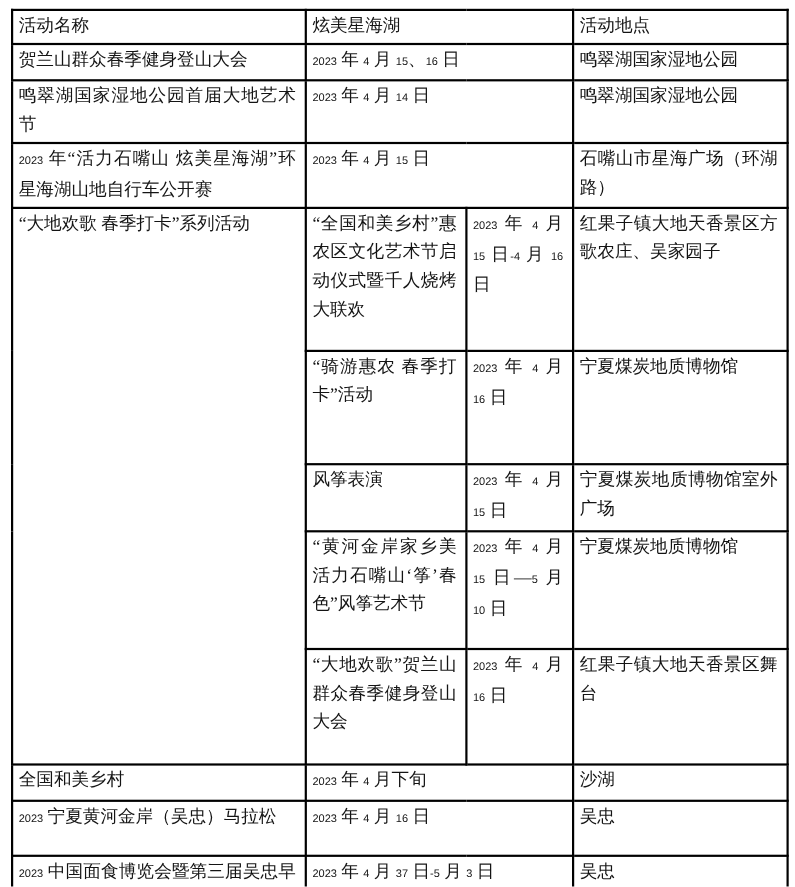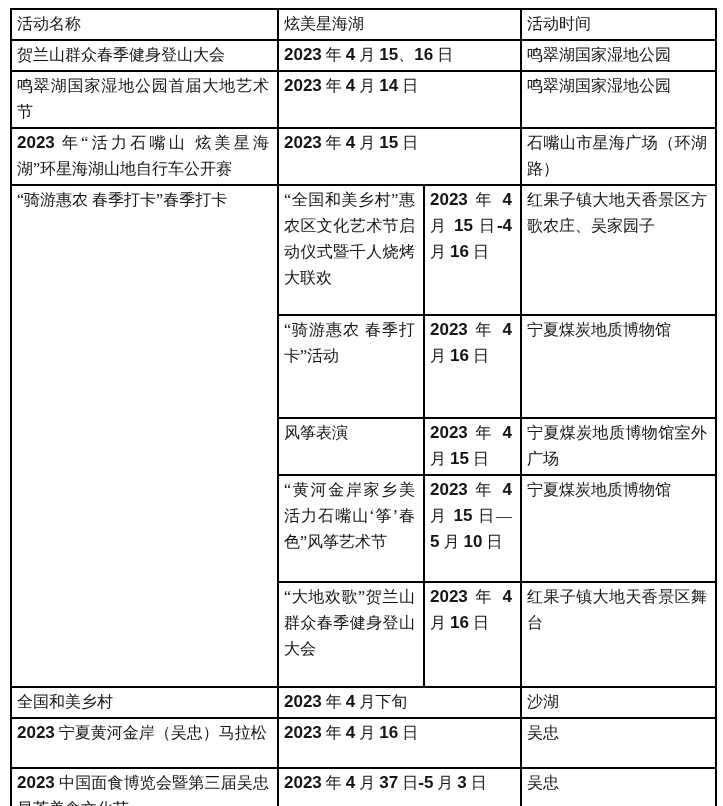--- a/index.html
+++ b/index.html
@@ -14,21 +14,21 @@
   td{
     border:2px solid #000;
     vertical-align:top;
     padding:1px 8px 2px 5px;
     text-align:justify;
     overflow:hidden;
   }
   td.hdr{text-align:left;}
   .num{
     font-family:"Liberation Sans","DejaVu Sans",sans-serif;
-    font-weight:bold;font-size:17px;
+    font-weight:normal;font-size:10px;
   }
   tr.h28{height:28px}
   tr.h30{height:30px}
   tr.h50{height:50px}
   tr.h52{height:52px}
   tr.h55{height:55px}
   tr.h103{height:103px}
   tr.h105{height:105px}
   tr.h107{height:107px}
   tr.h130{height:130px}
@@ -42,21 +42,21 @@
       <col style="width:267px">
       <col style="width:146px">
       <col style="width:97px">
       <col style="width:195px">
     </colgroup>
 
     <tbody>
         <tr class="h28">
       <td class="hdr">活动名称</td>
       <td class="hdr" colspan="2">炫美星海湖</td>
-      <td class="hdr">活动时间</td>
+      <td class="hdr">活动地点</td>
     </tr>
 
     <tr class="h30">
       <td>贺兰山群众春季健身登山大会</td>
       <td colspan="2"><span class="num">2023</span> 年 <span class="num">4</span> 月 <span class="num">15</span>、<span class="num">16</span> 日</td>
       <td>鸣翠湖国家湿地公园</td>
     </tr>
 
     <tr class="h52">
       <td>鸣翠湖国家湿地公园首届大地艺术节</td>
@@ -64,21 +64,21 @@
       <td>鸣翠湖国家湿地公园</td>
     </tr>
 
     <tr class="h52">
       <td><span class="num">2023</span> 年“活力石嘴山 炫美星海湖”环星海湖山地自行车公开赛</td>
       <td colspan="2"><span class="num">2023</span> 年 <span class="num">4</span> 月 <span class="num">15</span> 日</td>
       <td>石嘴山市星海广场（环湖路）</td>
     </tr>
 
     <tr class="h130">
-      <td rowspan="5">“骑游惠农 春季打卡”春季打卡</td>
+      <td rowspan="5">“大地欢歌 春季打卡”系列活动</td>
       <td>“全国和美乡村”惠农区文化艺术节启动仪式暨千人烧烤大联欢</td>
       <td><span class="num">2023</span> 年 <span class="num">4</span> 月 <span class="num">15</span> 日<span class="num">-4</span> 月 <span class="num">16</span> 日</td>
       <td>红果子镇大地天香景区方歌农庄、吴家园子</td>
     </tr>
     <tr class="h103">
       <td>“骑游惠农 春季打卡”活动</td>
       <td><span class="num">2023</span> 年 <span class="num">4</span> 月 <span class="num">16</span> 日</td>
       <td>宁夏煤炭地质博物馆</td>
     </tr>
     <tr class="h52">

